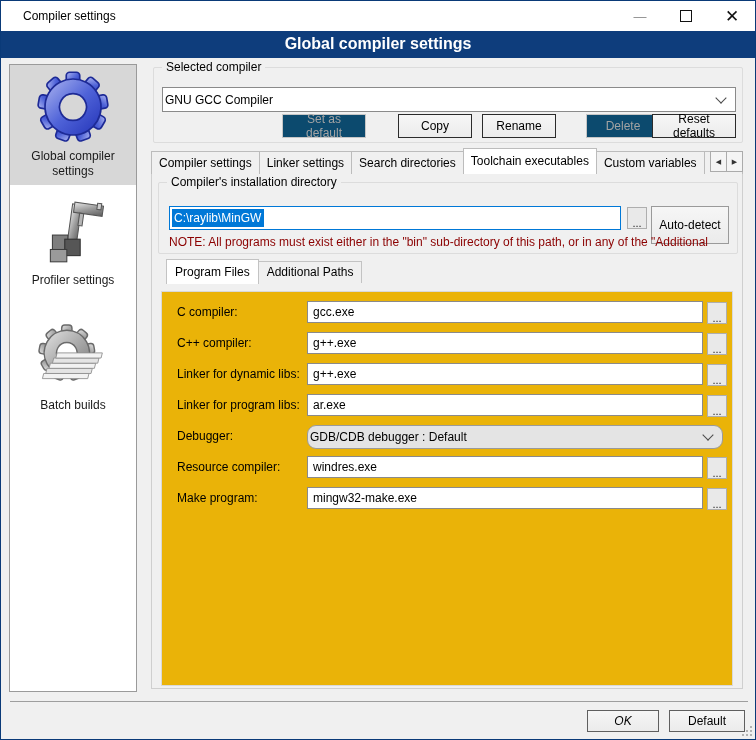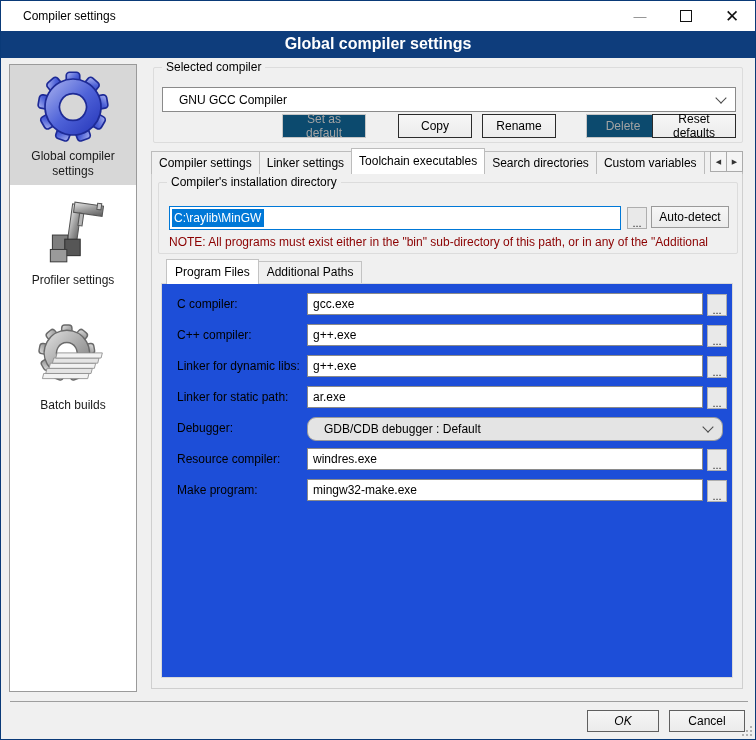--- a/index.html
+++ b/index.html
@@ -25,21 +25,21 @@
   .side-item{display:flex;flex-direction:column;align-items:center;padding:5px 2px 6px 2px;cursor:default;}
   .side-item.selected{background:#d7d7d7;}
   .side-item .label{text-align:center;line-height:15px;margin-top:5px;color:#1a1a1a;}
   .side-item.it2{margin-top:8px;}
   .side-item.it3{margin-top:22px;}
   
   .groupbox{position:absolute;border:1px solid #dcdcdc;border-radius:2px;}
   .groupbox>.legend{position:absolute;top:-8px;left:8px;background:#f0f0f0;padding:0 4px;color:#000;}
   .gb-selected{left:152px;top:66px;width:588px;height:74px;}
   .combo{position:absolute;background:#fff;border:1px solid #8a8a8a;display:flex;align-items:center;}
-  .combo .val{padding-left:16px;flex:1;white-space:nowrap;overflow:hidden;}
+  .combo .val{padding-left:2px;flex:1;white-space:nowrap;overflow:hidden;}
   .chev{width:7px;height:7px;border-right:1.6px solid #4a4a4a;border-bottom:1.6px solid #4a4a4a;
     transform:rotate(45deg);margin:-4px 10px 0 0;flex:none;}
   .combo-compiler{left:8px;top:19px;width:572px;height:23px;}
   .btn{position:absolute;height:24px;background:linear-gradient(#f6f6f6,#ebebeb);
     border:1px solid #2b2b2b;font-family:inherit;font-size:12px;color:#000;
     display:flex;align-items:center;justify-content:center;cursor:default;}
   .btn.disabled{border-color:#c6c6c6;color:#a3a3a3;background:#0c4a6e;}
   .b-setdef{left:128px;top:46px;width:84px;}
   .b-copy{left:244px;top:46px;width:74px;}
   .b-rename{left:328px;top:46px;width:74px;}
@@ -65,21 +65,21 @@
   .mini-btn{position:absolute;width:18px;height:20px;background:#e9e9e9;border:1px solid #aeaeae;
     font-size:11px;color:#222;display:flex;align-items:flex-end;justify-content:center;line-height:10px;cursor:default;}
   .b-browse-dir{left:468px;top:24px;}
   .b-autodetect{left:492px;top:23px;width:78px;height:22px;}
   .note{position:absolute;left:10px;top:52px;width:560px;white-space:nowrap;overflow:hidden;color:#8b0000;}
   
   .inner-tabs{position:absolute;left:14px;top:86px;display:flex;align-items:flex-end;height:24px;z-index:2;}
   .itab{height:21px;line-height:21px;padding:0 8px;background:#f0f0f0;border:1px solid #c3c3c3;
     border-bottom:none;margin-right:-1px;white-space:nowrap;}
   .itab.active{height:24px;line-height:24px;background:#fff;margin-bottom:-1px;z-index:3;position:relative;}
-  .inner-panel{position:absolute;left:9px;top:110px;width:570px;height:393px;background:#1d4ed8;border:1px solid #d9d9d9;}
+  .inner-panel{position:absolute;left:9px;top:118px;width:570px;height:393px;background:#eab308;border:1px solid #d9d9d9;}
   .frow{position:absolute;left:0;width:100%;height:24px;}
   .frow .flabel{position:absolute;left:15px;top:4px;color:#000;}
   .frow input.fval{position:absolute;left:145px;top:0;width:384px;height:20px;border:1px solid #8a8a8a;
     font-family:inherit;font-size:12px;padding:0 5px;background:#fff;color:#000;}
   .frow .fbrowse{left:545px;top:1px;}
   .combo-debugger{left:145px;top:0;width:414px;height:22px;background:#e4e4e4;border-color:#9a9a9a;border-radius:9px;}
   
   .footer-sep{position:absolute;left:9px;top:700px;width:738px;height:1px;background:#9e9e9e;}
   .b-ok{left:586px;top:709px;width:72px;height:22px;border-color:#5f5f5f;font-style:italic;}
   .b-cancel{left:668px;top:709px;width:76px;height:22px;border-color:#5f5f5f;}
@@ -234,39 +234,39 @@
     <button class="btn disabled b-setdef">Set as default</button>
     <button class="btn b-copy">Copy</button>
     <button class="btn b-rename">Rename</button>
     <button class="btn disabled b-delete">Delete</button>
     <button class="btn b-reset">Reset defaults</button>
   </div>
 
   <div class="tabstrip">
     <div class="tab">Compiler settings</div>
     <div class="tab">Linker settings</div>
+    <div class="tab">Search directories</div>
     <div class="tab active">Toolchain executables</div>
-    <div class="tab">Search directories</div>
     <div class="tab">Custom variables</div>
     <div class="tab clipped">Build options</div>
     <div class="tab-arrows">
       <div class="tab-arrow">◀</div>
       <div class="tab-arrow">▶</div>
     </div>
   </div>
 
   <div class="tabpage">
 
     <div class="groupbox gb-dir">
       <span class="legend" style="background:#f0f0f0;">Compiler's installation directory</span>
       <div class="path-input">
         <span class="sel">C:\raylib\MinGW</span>
       </div>
       <div class="mini-btn b-browse-dir">...</div>
-      <button class="btn b-autodetect" style="position:absolute;border-color:#9a9a9a;height:22px;">Auto-detect</button>
+      <button class="btn b-autodetect" style="position:absolute;border-color:#9a9a9a;height:38px;">Auto-detect</button>
       <div class="note">NOTE: All programs must exist either in the "bin" sub-directory of this path, or in any of the "Additional</div>
     </div>
 
     <div class="inner-tabs">
       <div class="itab active">Program Files</div>
       <div class="itab">Additional Paths</div>
     </div>
 
     <div class="inner-panel">
       <div class="frow" style="top:9px;">
@@ -278,21 +278,21 @@
         <span class="flabel">C++ compiler:</span>
         <input class="fval" value="g++.exe" style="">
         <div class="mini-btn fbrowse">...</div>
       </div>
       <div class="frow" style="top:71px;">
         <span class="flabel">Linker for dynamic libs:</span>
         <input class="fval" value="g++.exe" style="">
         <div class="mini-btn fbrowse">...</div>
       </div>
       <div class="frow" style="top:102px;">
-        <span class="flabel">Linker for static path:</span>
+        <span class="flabel">Linker for program libs:</span>
         <input class="fval" value="ar.exe" style="">
         <div class="mini-btn fbrowse">...</div>
       </div>
       <div class="frow" style="top:133px;">
         <span class="flabel">Debugger:</span>
         <div class="combo combo-debugger">
           <span class="val">GDB/CDB debugger : Default</span>
           <span class="chev"></span>
         </div>
       </div>
@@ -304,21 +304,21 @@
       <div class="frow" style="top:195px;">
         <span class="flabel">Make program:</span>
         <input class="fval" value="mingw32-make.exe" style="">
         <div class="mini-btn fbrowse">...</div>
       </div>
     </div>
   </div>
 
   <div class="footer-sep"></div>
   <button class="btn b-ok" style="position:absolute;">OK</button>
-  <button class="btn b-cancel" style="position:absolute;">Cancel</button>
+  <button class="btn b-cancel" style="position:absolute;">Default</button>
   <div class="grip">
     <i class="d1"></i>
       <i class="d2"></i>
       <i class="d3"></i>
       <i class="d4"></i>
       <i class="d5"></i>
       <i class="d6"></i>
   </div>
 
 </div>

